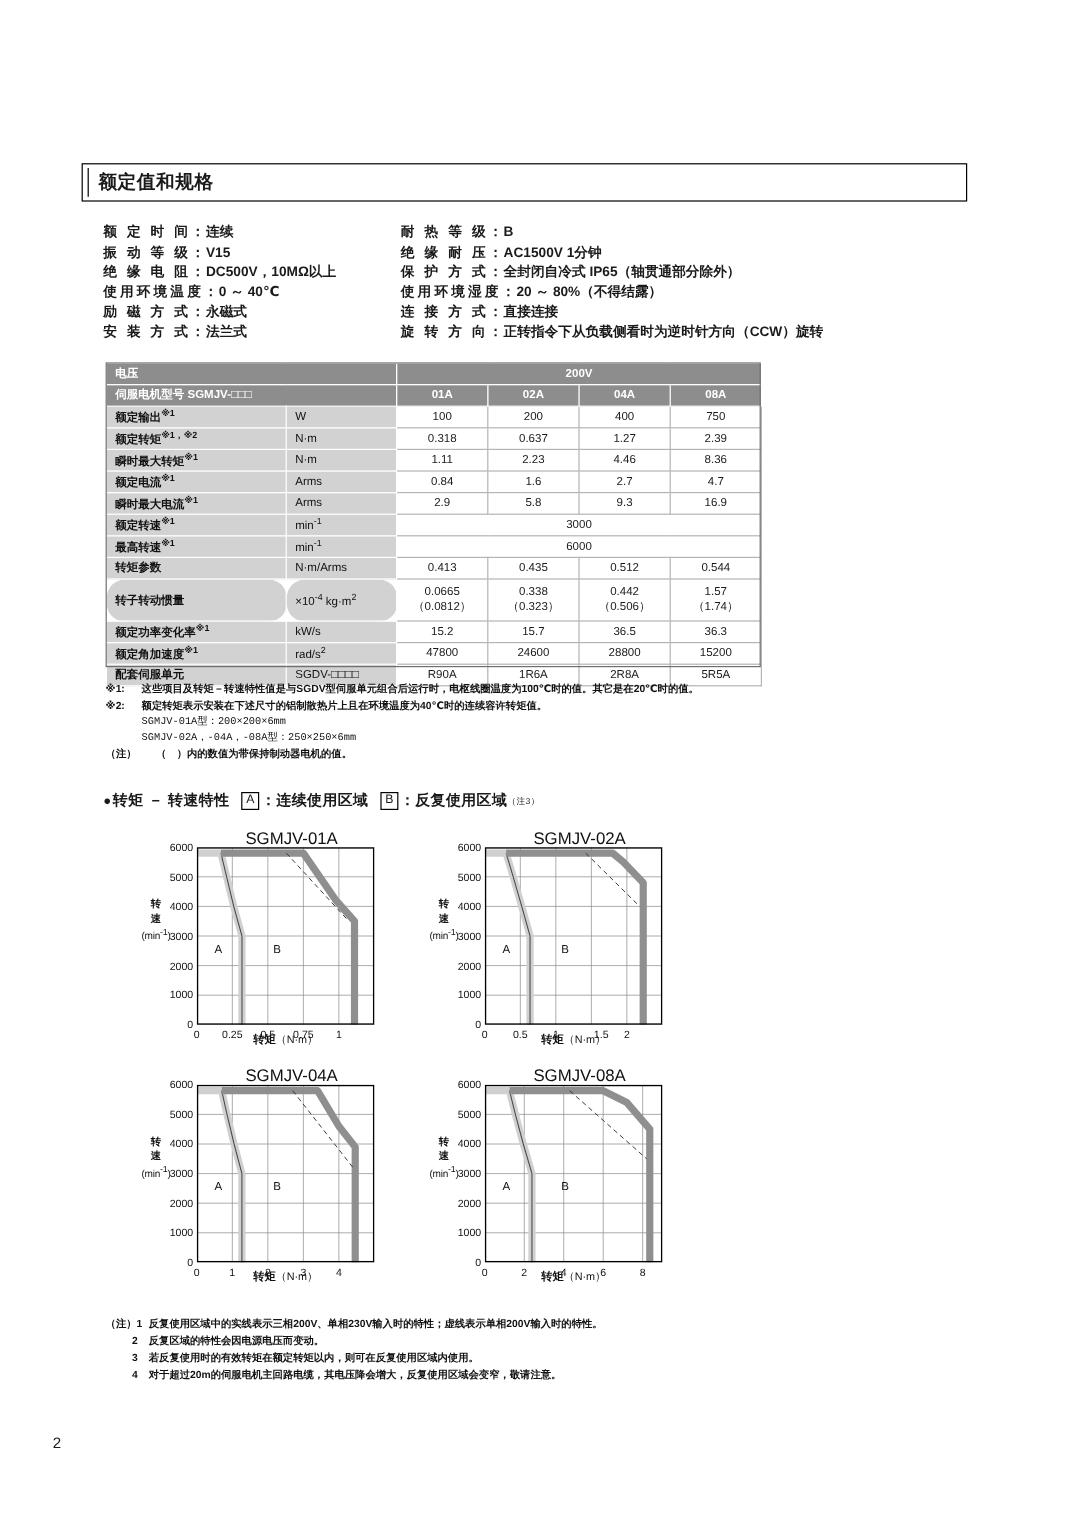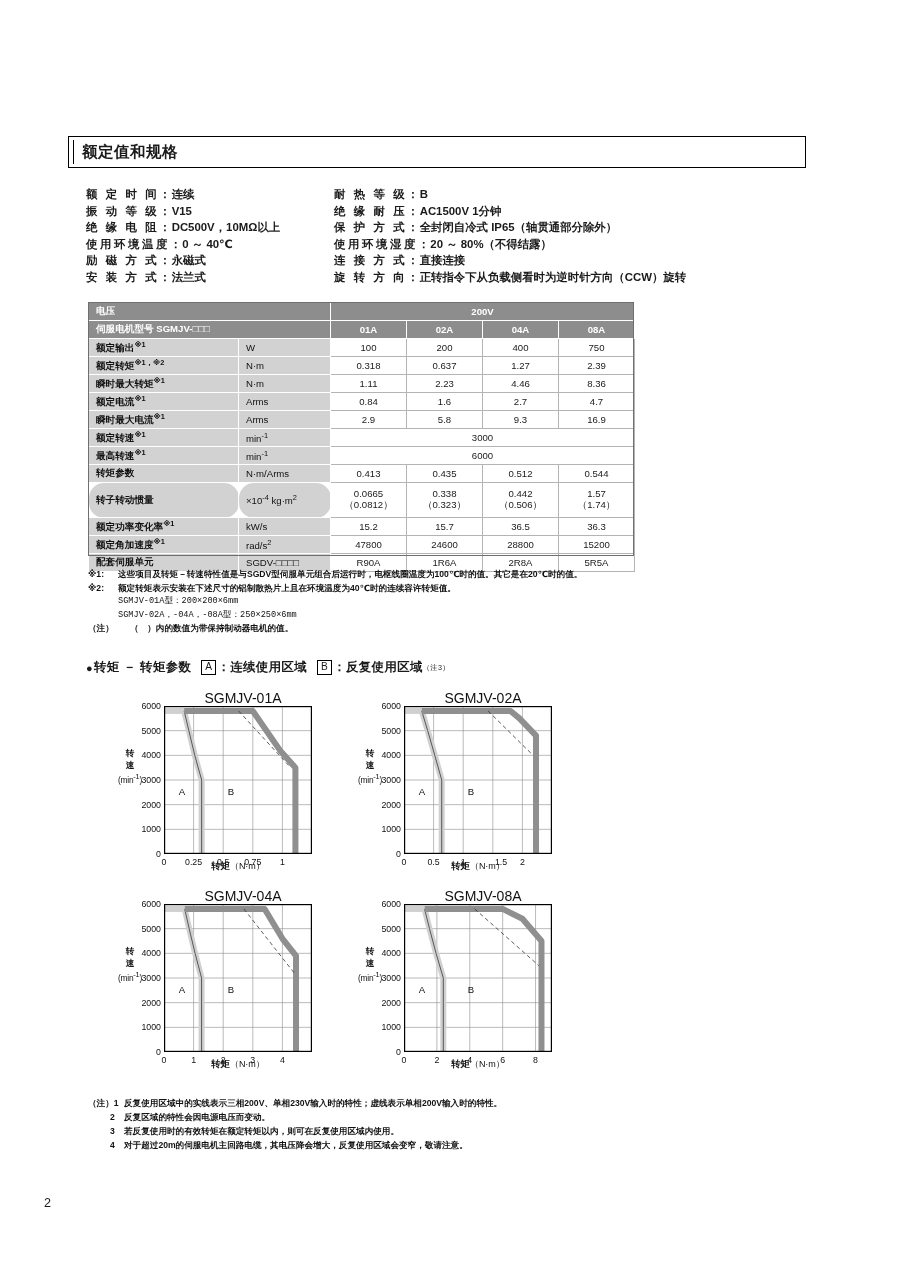--- a/index.html
+++ b/index.html
@@ -502,21 +502,21 @@
   <div class="tn-indent">SGMJV-01A型：200×200×6mm</div>
   <div class="tn-indent">SGMJV-02A，-04A，-08A型：250×250×6mm</div>
   <div class="tn-row">
     <div class="tn-key wide">（注）</div>
     <div class="tn-body">（　）内的数值为带保持制动器电机的值。</div>
   </div>
 </div>
 
 <div class="charts-heading">
   <span class="bullet">●</span>
-  <span>转矩 － 转矩参数</span>
+  <span>转矩 － 转速特性</span>
   <span class="zone-key">A</span>
   <span>：连续使用区域</span>
   <span class="zone-key">B</span>
   <span>：反复使用区域</span>
   <span class="note-sup">（注3）</span>
 </div>
 
 <div class="chart" id="chart-0" style="left:118px; top:690px;">
     <div class="chart-title">SGMJV-01A</div>
     <div class="yaxis-label">

